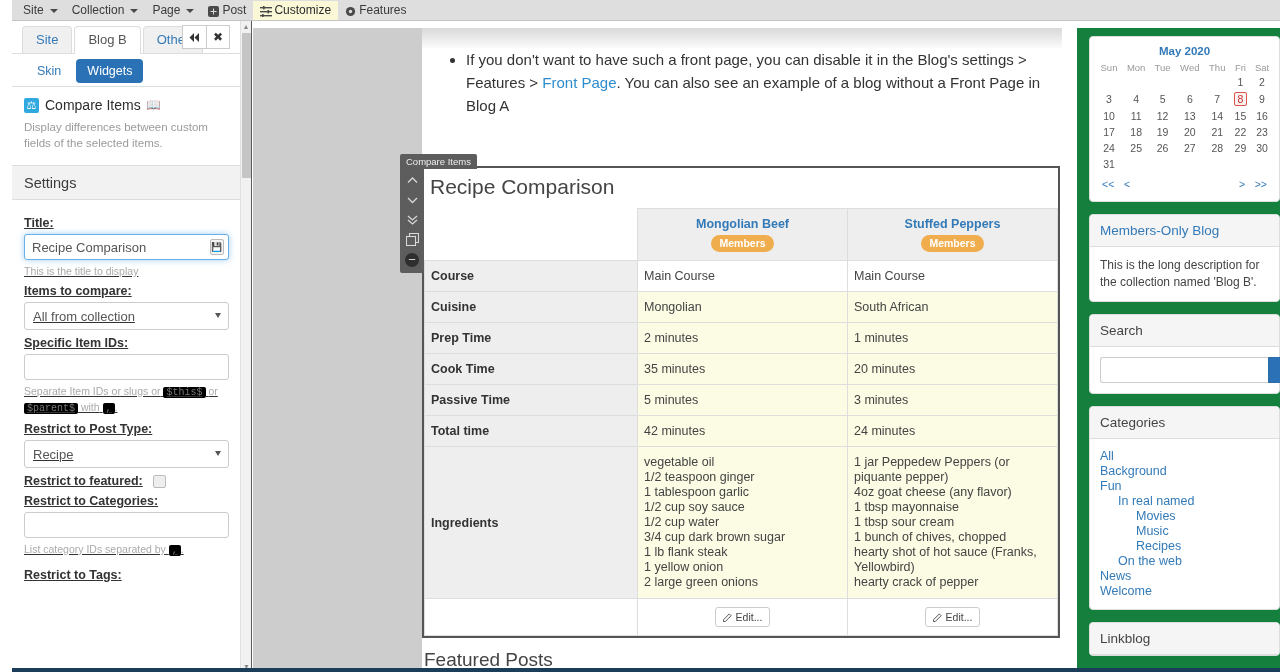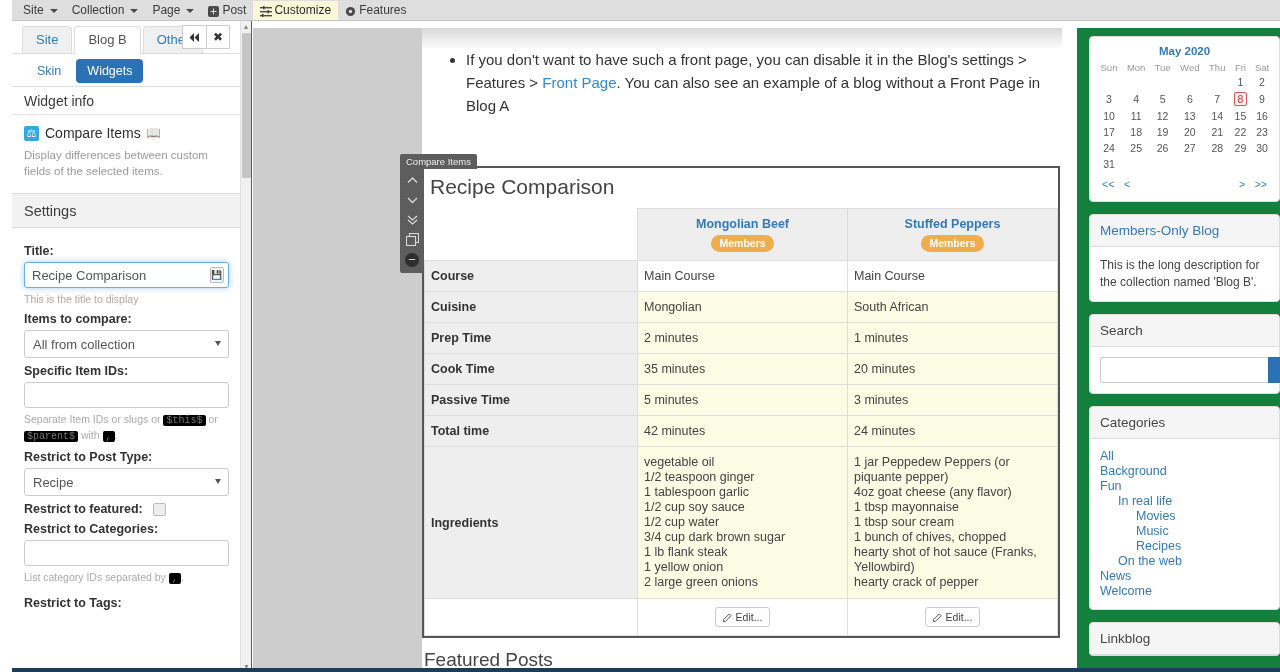--- a/index.html
+++ b/index.html
@@ -85,21 +85,21 @@
     color: #fff; font-size: 11px; line-height: 1;
   }
   .book-ico { color: #2a6ebb; font-size: 12px; }
   .wi-desc { margin-top: 6px; font-size: 11.5px; color: #9b9b9b; line-height: 16px; }
 
   .settings-head {
     height: 34px; background: #f2f2f2; border-bottom: 1px solid #ddd;
     display: flex; align-items: center; padding-left: 12px;
     font-size: 14.5px; color: #3b3b3b;
   }
-  .settings-body { padding: 10px 12px 0 12px; background: #fff; }
+  .settings-body { padding: 10px 12px 0 12px; background: #fff; text-decoration: underline; }
   .fld-label { font-size: 12.5px; font-weight: bold; color: #333; margin: 6px 0 4px 0; }
   .fld-help { font-size: 10.5px; color: #aaa; margin: 4px 0 0 0; line-height: 14px; }
   code.k { background: #000000; color: #777; padding: 0 3px; border-radius: 2px; font-family: "Liberation Mono", monospace; font-size: 10px; }
 
   .txtinput {
     width: 205px; height: 26px; border: 1px solid #ccc; border-radius: 3px;
     padding: 3px 24px 3px 7px; font-size: 13px; color: #555;
     font-family: "Liberation Sans", sans-serif; background: #fff;
   }
   .inp-wrap { position: relative; width: 205px; }
@@ -319,21 +319,20 @@
             <span>✖</span>
           </div>
         </div>
       </div>
 
       <div class="subtabrow">
         <div class="subtab">Skin</div>
         <div class="subtab active">Widgets</div>
       </div>
 
-      <div class="panel-head">Widget info</div>
 
       <div class="widget-info">
         <div class="wi-title">
           <span class="scale-ico">⚖</span>
           <span>Compare Items</span>
           <span class="book-ico">📖</span>
         </div>
         <div class="wi-desc">Display differences between custom fields of the selected items.</div>
       </div>
 
@@ -639,21 +638,21 @@
             </div>
           </div>
         </div>
 
         <div class="card">
           <div class="card-head">Categories</div>
           <div class="card-body cats" id="cat-list">
               <a href="#" class="">All</a>
               <a href="#" class="">Background</a>
               <a href="#" class="">Fun</a>
-              <a href="#" class="d1">In real life</a>
+              <a href="#" class="d1">In real named</a>
               <a href="#" class="d2">Movies</a>
               <a href="#" class="d2">Music</a>
               <a href="#" class="d2">Recipes</a>
               <a href="#" class="d1">On the web</a>
               <a href="#" class="">News</a>
               <a href="#" class="">Welcome</a>
             </div>
         </div>
 
         <div class="card">

